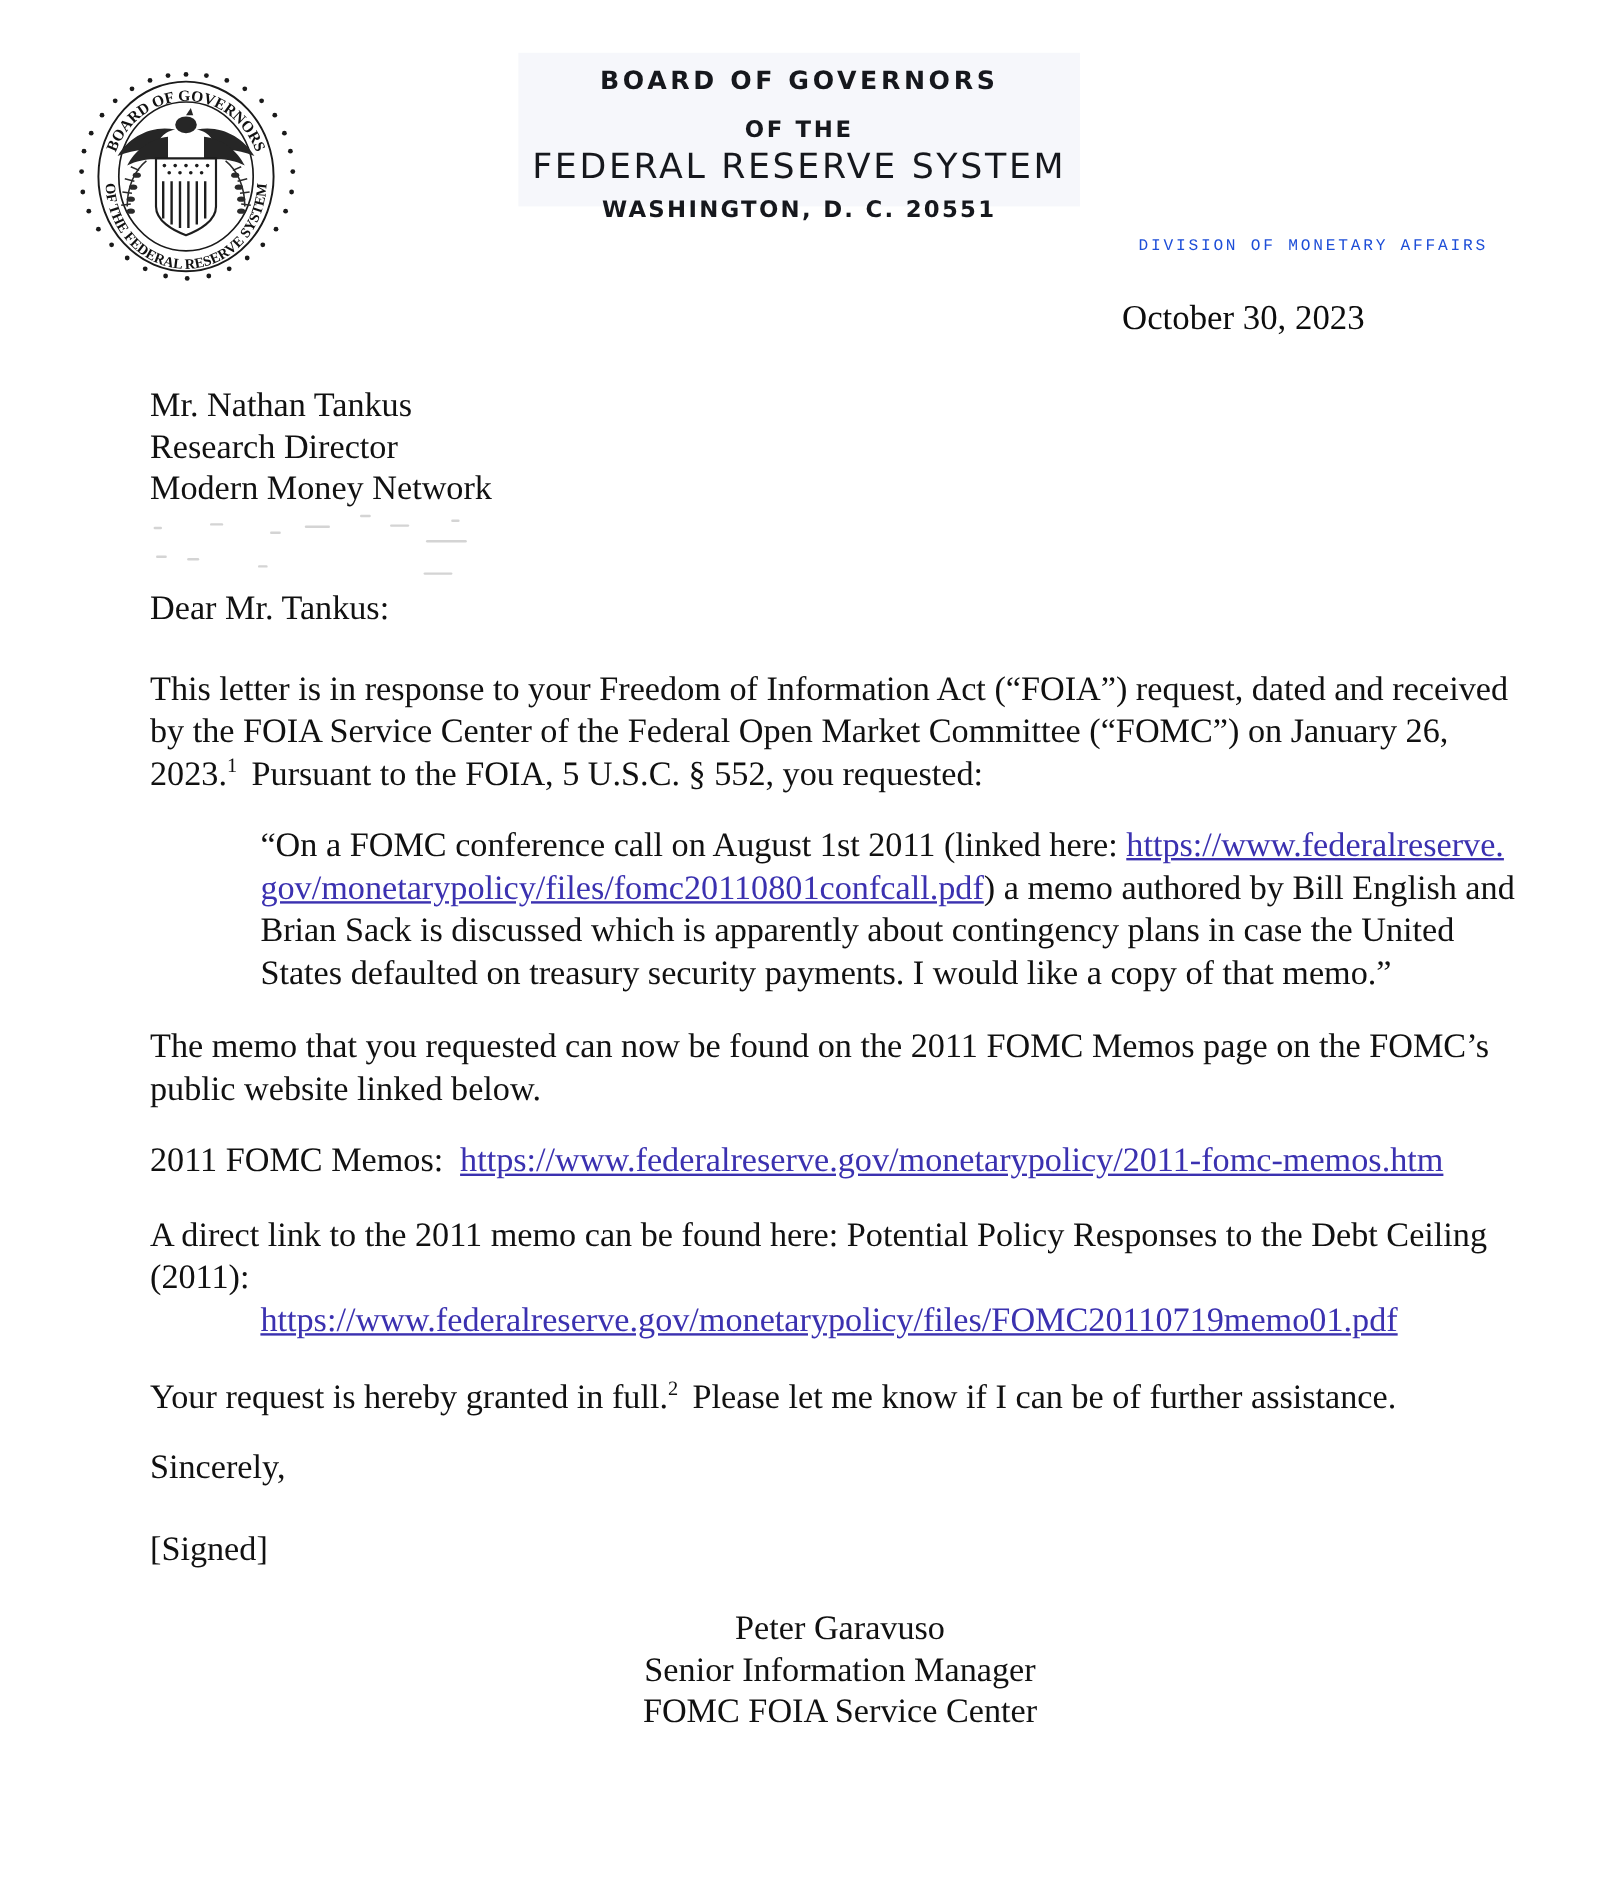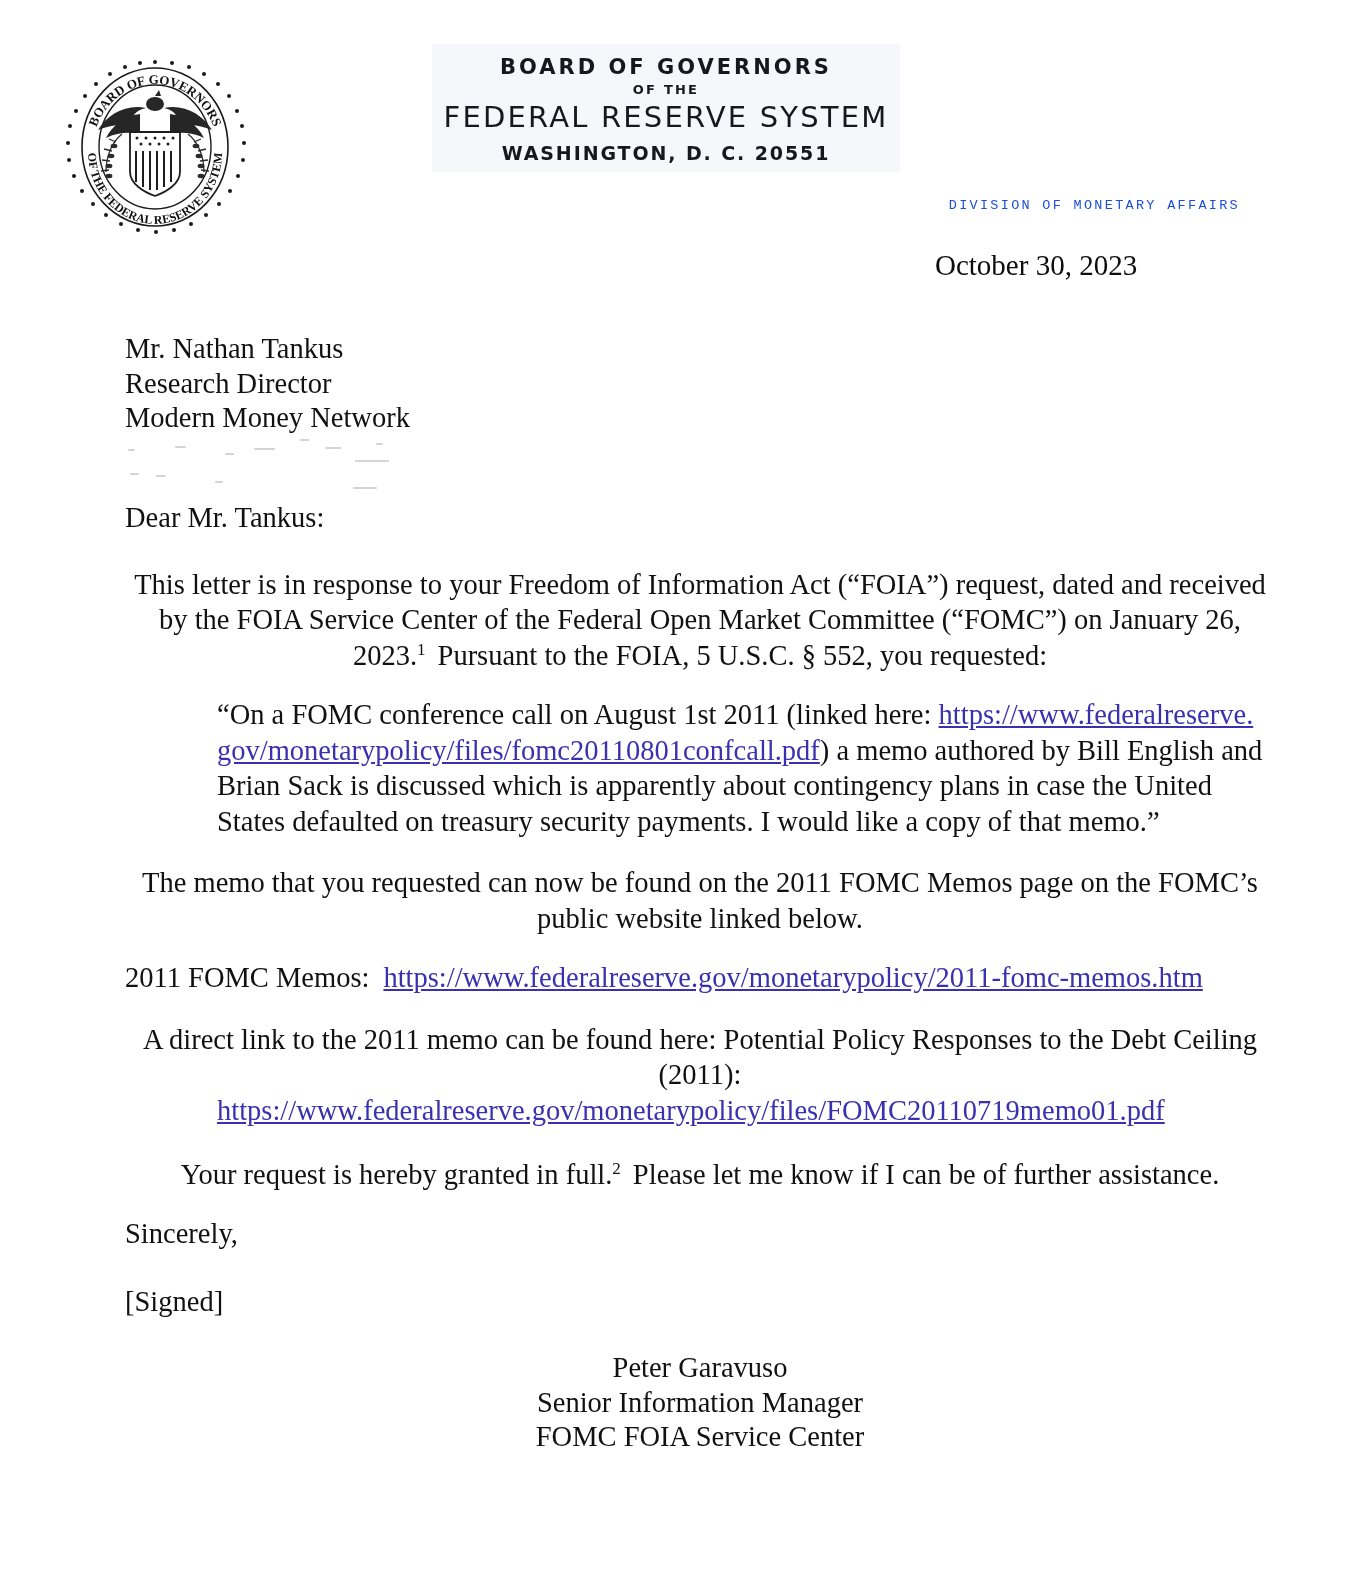--- a/index.html
+++ b/index.html
@@ -54,25 +54,25 @@
     color: #16181d;
   }
   .masthead .m-line1 {
     font-size: 21px;
     letter-spacing: 3.0px;
     font-weight: 700;
     margin-top: 11px;
     line-height: 1.18;
   }
   .masthead .m-line2 {
-    font-size: 13px;
+    font-size: 19px;
     letter-spacing: 2.2px;
     font-weight: 700;
     line-height: 1.3;
-    margin-top: 2px;
+    margin-top: 16px;
   }
   .masthead .m-line3 {
     font-size: 29px;
     letter-spacing: 2.2px;
     font-weight: 400;
     line-height: 1.22;
     margin-top: 1px;
   }
   .masthead .m-line4 {
     font-size: 19px;
@@ -99,21 +99,21 @@
     top: 249px;
     font-size: 29px;
     color: #0d0d0d;
     white-space: nowrap;
   }
 
   
   .body-wrap {
     position: absolute;
     left: 125px;
-    top: 332px;
+    top: 322px;
     width: 1150px;
   }
 
   .addressee {
     font-size: 28.5px;
     line-height: 34.5px;
     color: #111111;
   }
   .addressee div { white-space: nowrap; }
 
@@ -140,21 +140,21 @@
   .rl9 { left: 5px;   top: 35px; width: 9px; }
   .rl10{ left: 31px;  top: 37px; width: 10px; }
   .rl11{ left: 90px;  top: 43px; width: 8px; }
   .rl12{ left: 228px; top: 49px; width: 24px; height: 3px; }
 
   p.para {
     font-size: 28.5px;
     line-height: 35.5px;
     margin: 0 0 24px 0;
     color: #111111;
-    text-align: center;
+    text-align: left;
     font-family: Liberation Serif, serif;
   }
   p.para.tight { margin-bottom: 0; }
 
   .salutation {
     font-size: 28.5px;
     line-height: 35px;
     margin: 0 0 32px 0;
   }
 

